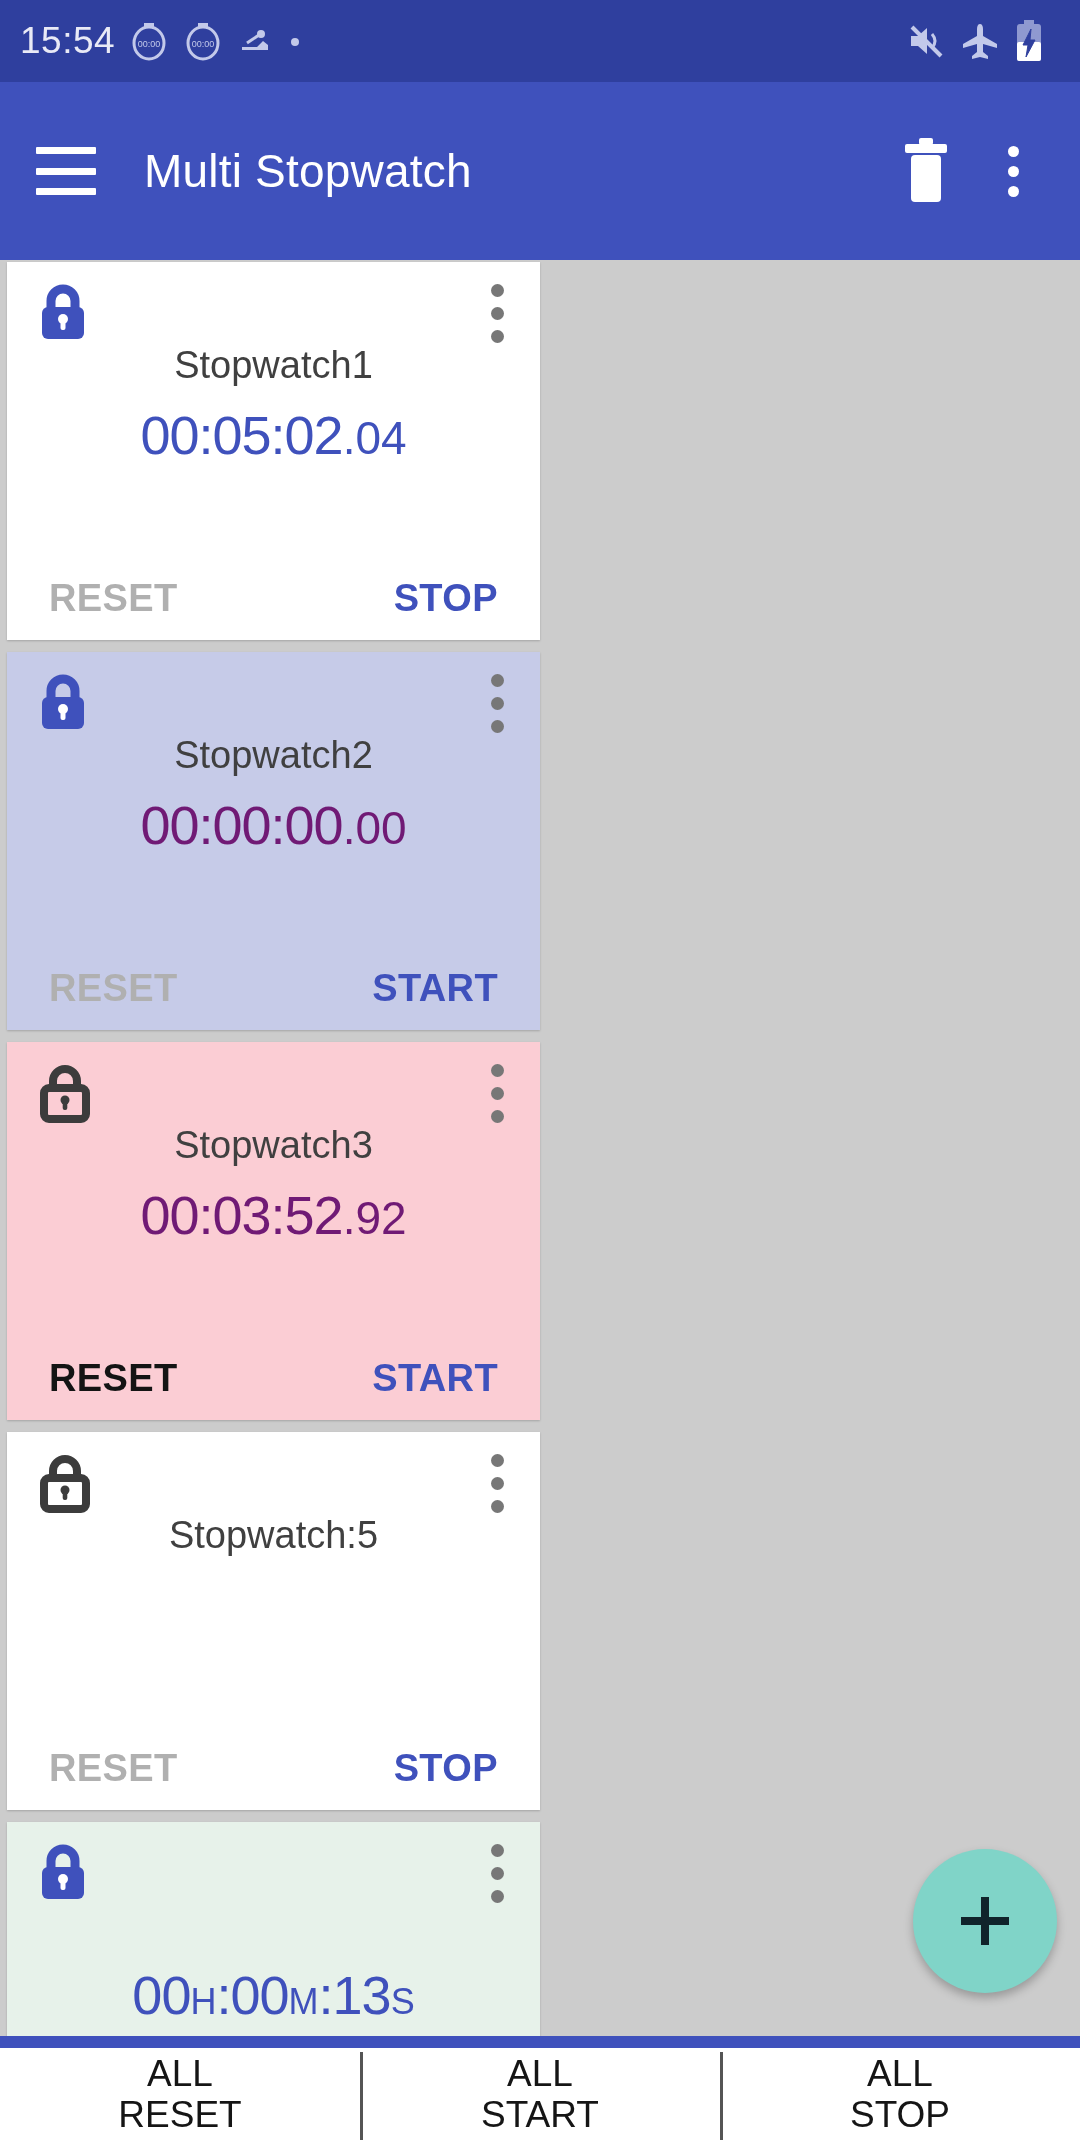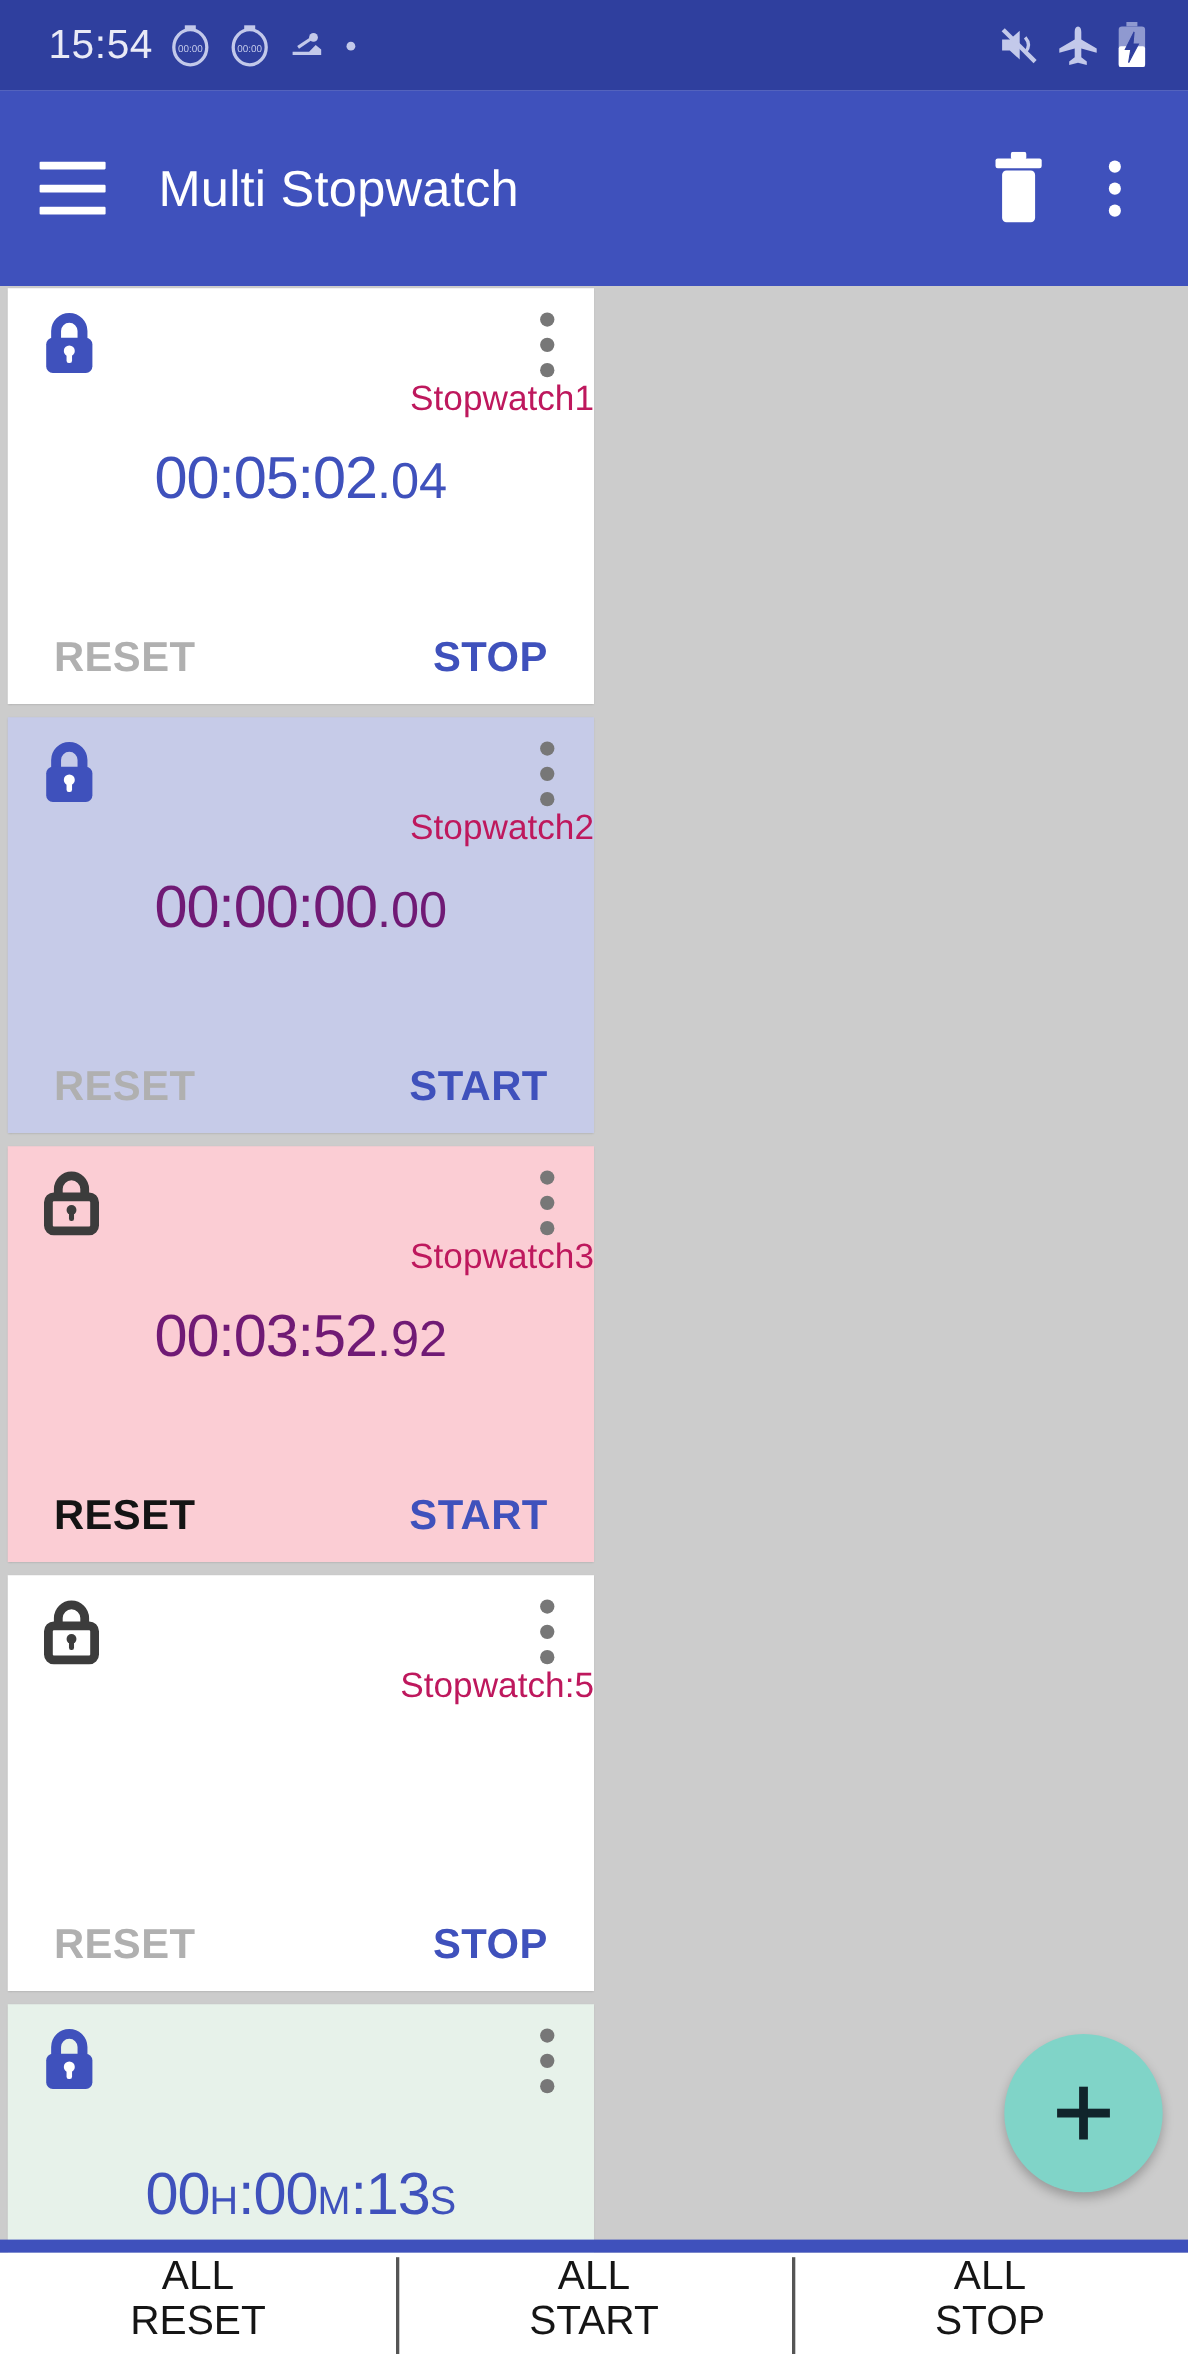--- a/index.html
+++ b/index.html
@@ -10,21 +10,21 @@
     overflow:hidden;
     position:relative;
   }
 
   
   #status-bar{
     position:absolute; left:0; top:0; width:1080px; height:82px;
     background:#2f3f9e;
     display:flex; align-items:center;
   }
-  #status-left{ display:flex; align-items:center; gap:14px; padding-left:44px; }
+  #status-left{ display:flex; align-items:center; gap:14px; padding-left:20px; }
   #status-clock{ color:#e9eaf6; font-size:37px; letter-spacing:.5px; }
   .sb-ico{ display:block; }
   #status-right{ margin-left:auto; display:flex; align-items:center; gap:14px; padding-right:36px; }
 
   
   #app-bar{
     position:absolute; left:0; top:82px; width:1080px; height:178px;
     background:#3f51bc;
     display:flex; align-items:center;
   }
@@ -49,21 +49,21 @@
     box-shadow:0 1px 2px rgba(0,0,0,.20);
   }
   .lock-ico{ position:absolute; left:28px; top:20px; }
   .kebab{
     position:absolute; right:36px; top:22px;
     display:flex; flex-direction:column; align-items:center; gap:10px;
   }
   .kebab span{ width:13px; height:13px; border-radius:50%; background:#777777; display:block; }
   .card-title{
     position:absolute; left:0; top:82px; width:100%;
-    text-align:right; font-size:32px; color:#be185d;
+    text-align:center; font-size:38px; color:#404040;
   }
   .card-time{
     position:absolute; left:0; top:142px; width:100%;
     text-align:center; white-space:nowrap;
   }
   .t-main{ font-size:54px; color:#3f51bc; letter-spacing:-1px; }
   .t-frac{ font-size:46px; color:#3f51bc; }
   .t-unit{ font-size:36px; color:#3f51bc; }
   .dim .t-main, .dim .t-frac, .dim .t-unit{ color:#701a75; }
   .card-actions{
@@ -91,21 +91,21 @@
   #bottom-rule{
     position:absolute; left:0; top:2036px; width:1080px; height:12px;
     background:#3f51bc;
   }
   #bottom-bar{
     position:absolute; left:0; top:2048px; width:1080px; height:92px;
     background:#ffffff; display:flex;
   }
   .bb-btn{
     flex:1 1 0; display:flex; flex-direction:column;
-    align-items:center; 
+    align-items:center; justify-content:center;
     font-size:37px; color:#151515; line-height:1.12;
     position:relative;
   }
   .bb-btn + .bb-btn::before{
     content:""; position:absolute; left:0; top:4px; bottom:0;
     width:3px; background:#555555;
   }
 </style>
 </head>
 <body>

